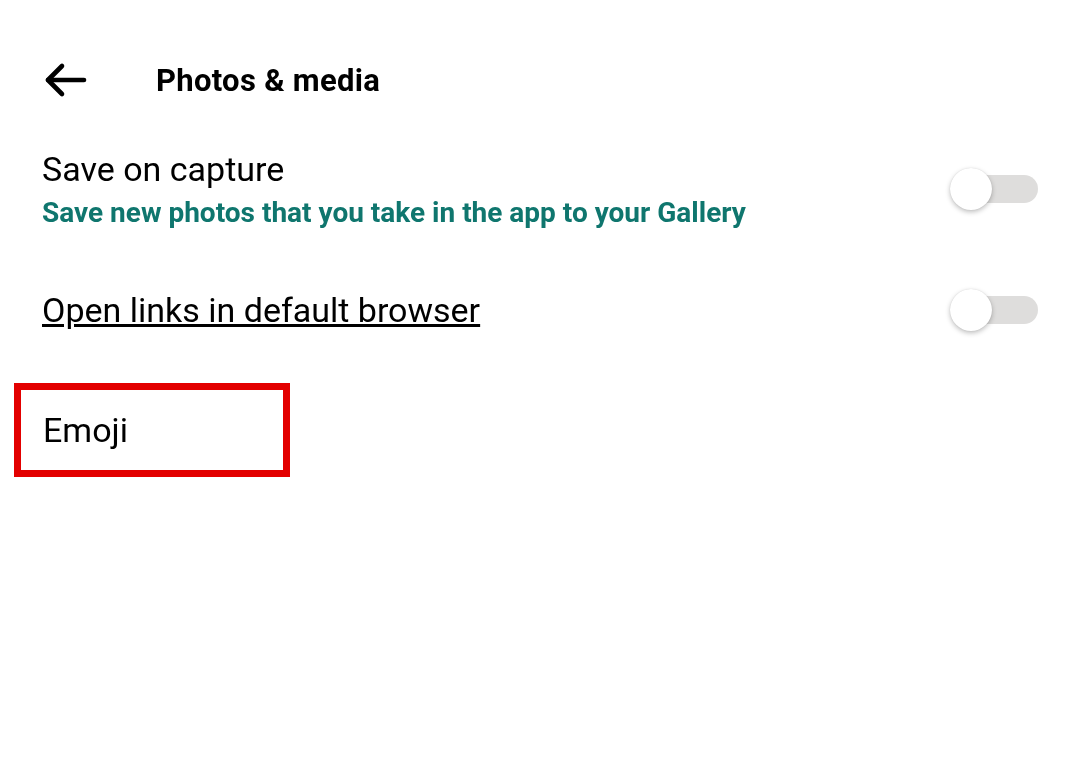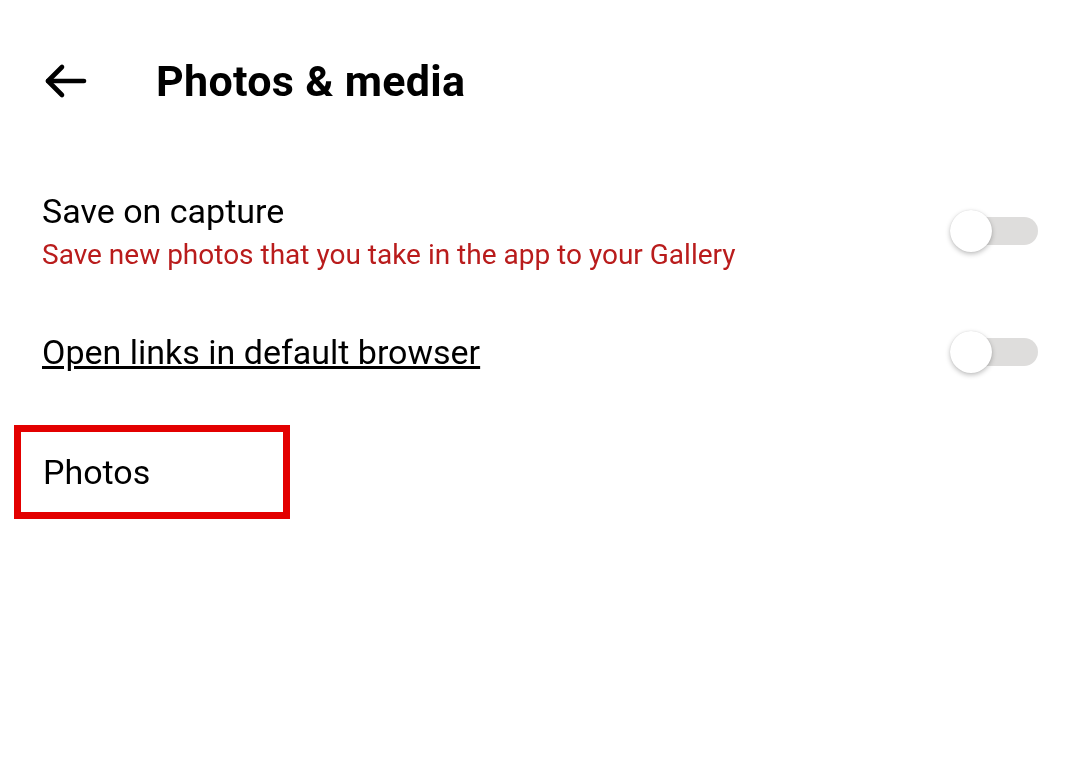--- a/index.html
+++ b/index.html
@@ -24,49 +24,49 @@
       display: flex;
       align-items: center;
       justify-content: center;
       cursor: pointer;
     }
     .back-arrow svg {
       width: 48px;
       height: 48px;
     }
     .page-title {
-      font-size: 43px;
+      font-size: 31px;
       font-weight: 700;
       letter-spacing: 0.3px;
       text-align: right;
     }
     .settings-list {
-      margin-top: 84px;
+      margin-top: 44px;
       padding: 0 42px;
     }
     .setting-row {
       display: flex;
       align-items: center;
       justify-content: space-between;
       width: 100%;
     }
     .setting-text {
       display: flex;
       flex-direction: column;
     }
     .setting-title {
       font-size: 34px;
       font-weight: 400;
       color: #000;
       line-height: 1.25;
     }
     .setting-subtitle {
       font-size: 28px;
-      font-weight: 400;
-      color: #b91c1c;
+      font-weight: 700;
+      color: #0f766e;
       margin-top: 4px;
       line-height: 1.3;
     }
     .row-1 {
       margin-bottom: 58px;
     }
     .row-2 {
       margin-bottom: 52px;
       text-decoration: underline;
     }
@@ -144,16 +144,16 @@
     <div class="setting-text">
       <div class="setting-title">Open links in default browser</div>
     </div>
     <div class="toggle">
       <div class="toggle-track"></div>
       <div class="toggle-thumb"></div>
     </div>
   </div>
 
   <div class="emoji-row-wrapper">
-    <div class="emoji-label">Photos</div>
+    <div class="emoji-label">Emoji</div>
   </div>
 
 </div>
 
 </body></html>

